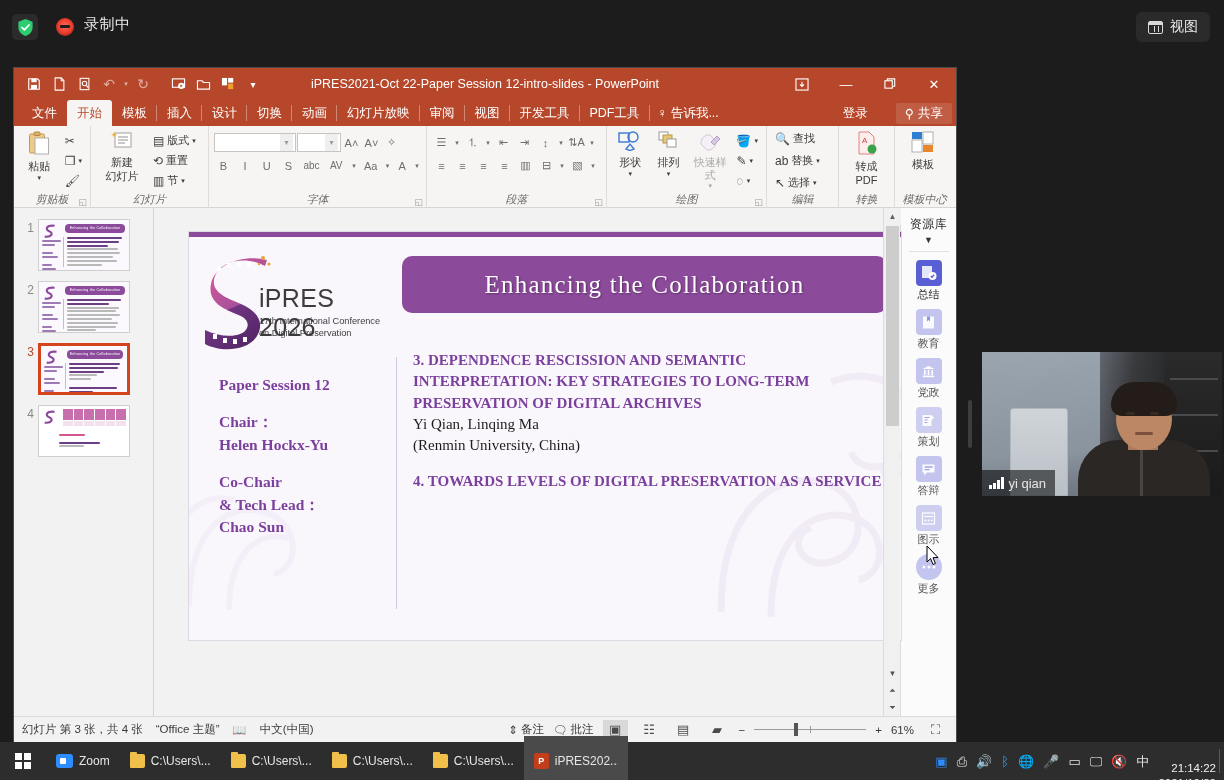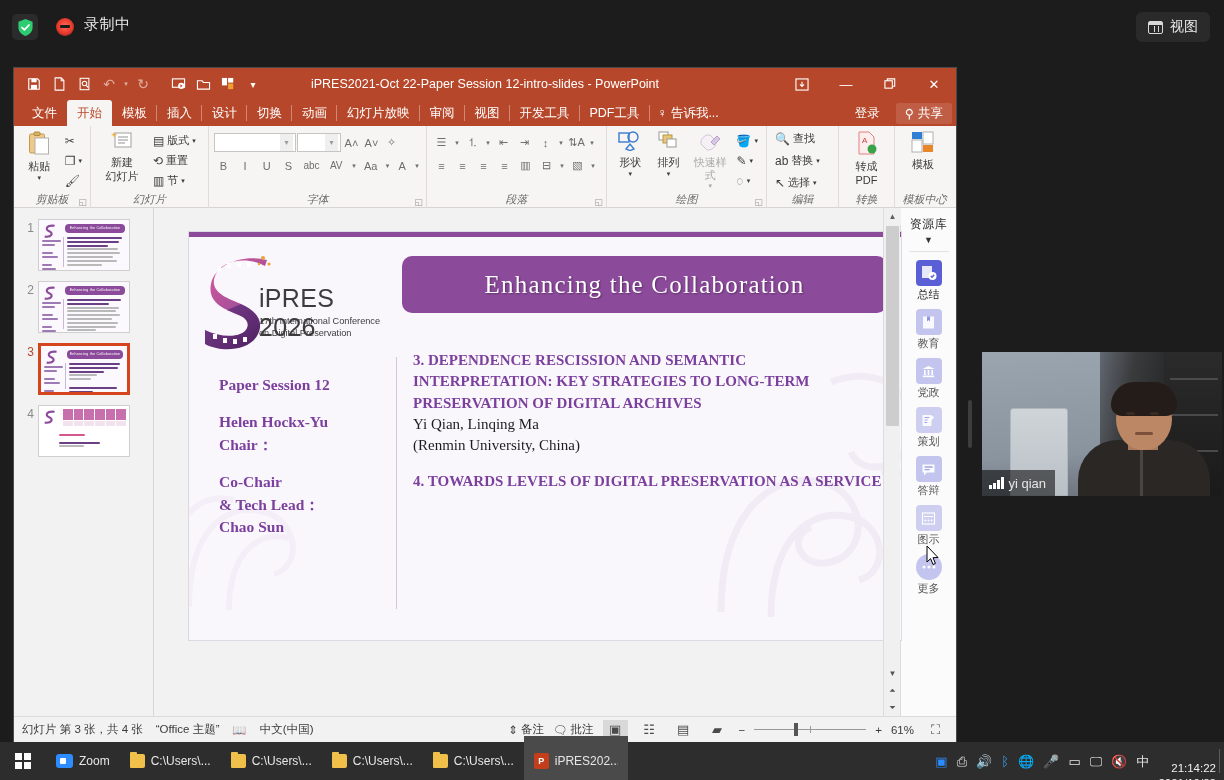--- a/index.html
+++ b/index.html
@@ -40,21 +40,21 @@
   .wtitle { position:absolute; left:0; right:0; top:0; height:32px; line-height:32px; text-align:center;
             color:#fff; font-size:12.5px; }
   .wctrl { position:absolute; right:0; top:0; height:32px; display:flex; }
   .wctrl > div { width:44px; height:32px; display:flex; align-items:center; justify-content:center; color:#fff; font-size:13px; }
 
   
   .tabbar { height:26px; background:#b7472a; position:relative; display:flex; align-items:stretch; padding-left:8px; }
   .tab { padding:0 10px; font-size:12.5px; color:#fff; display:flex; align-items:center; position:relative; }
   .tab.sep::after { content:""; position:absolute; right:0; top:5px; bottom:5px; width:1px; background:rgba(255,255,255,.35); }
   .tab.active { background:#f7f5f3; color:#b7472a; border-radius:3px 3px 0 0; }
-  .tabbar-right { position:absolute; right:4px; top:0; height:26px; display:flex; align-items:center; gap:8px; }
+  .tabbar-right { position:absolute; right:4px; top:0; height:26px; display:flex; align-items:center; gap:20px; }
   .tb-tell { display:flex; align-items:center; gap:4px; color:#fff; font-size:12.5px; padding:0 8px; }
   .tb-login { color:#fff; font-size:12.5px; padding:0 8px; }
   .tb-share { display:flex; align-items:center; gap:4px; color:#fff; font-size:12.5px; background:rgba(255,255,255,.13);
               padding:2px 9px; border-radius:2px; }
 
   
   .ribbon { height:82px; background:#f7f5f3; border-bottom:1px solid #d8d4d1; position:relative; display:flex; }
   .rgroup { position:relative; height:82px; padding:3px 5px 0 5px; display:flex; flex-direction:column; }
   .rgroup + .rgroup { border-left:1px solid #e0dcd9; }
   .rgl { position:absolute; bottom:1px; left:0; right:0; text-align:center; font-size:11px; color:#6b6b6b;font-style:italic; }
@@ -747,22 +747,22 @@
 
           <div class="title-band">
             <span>Enhancing the Collaboration</span>
           </div>
 
           <div class="vdiv"></div>
 
           <div class="leftcol">
             <div>Paper Session 12</div>
             <div class="gap"></div>
+            <div>Chair：</div>
             <div>Helen Hockx-Yu</div>
-            <div>Chair：</div>
             <div class="gap"></div>
             <div>Co-Chair</div>
             <div>&amp; Tech Lead：</div>
             <div>Chao Sun</div>
           </div>
 
           <div class="rightcol">
             <div class="paper-title">3.   DEPENDENCE RESCISSION AND SEMANTIC INTERPRETATION: KEY STRATEGIES TO LONG-TERM PRESERVATION OF DIGITAL ARCHIVES</div>
             <div class="paper-auth">Yi Qian, Linqing Ma</div>
             <div class="paper-auth">(Renmin University, China)</div>

